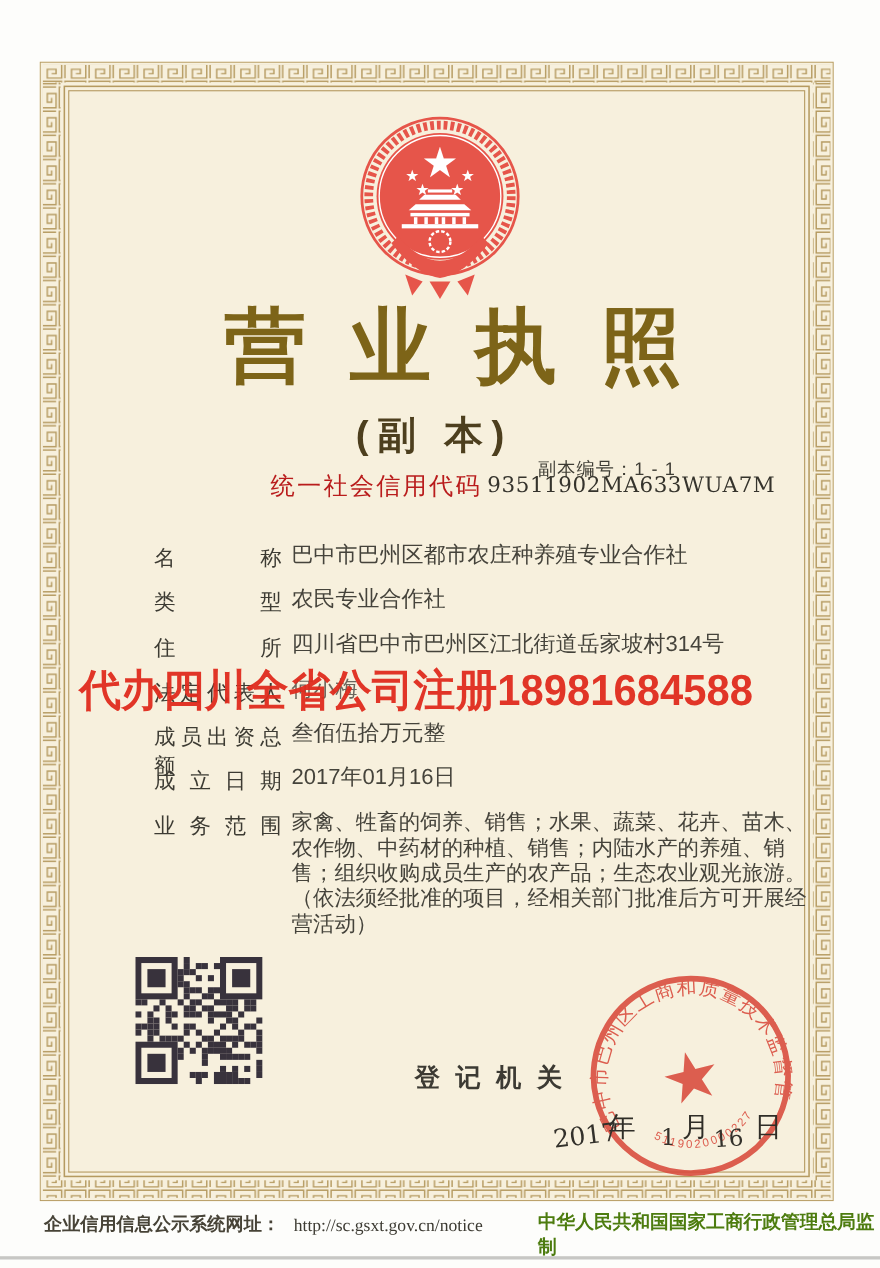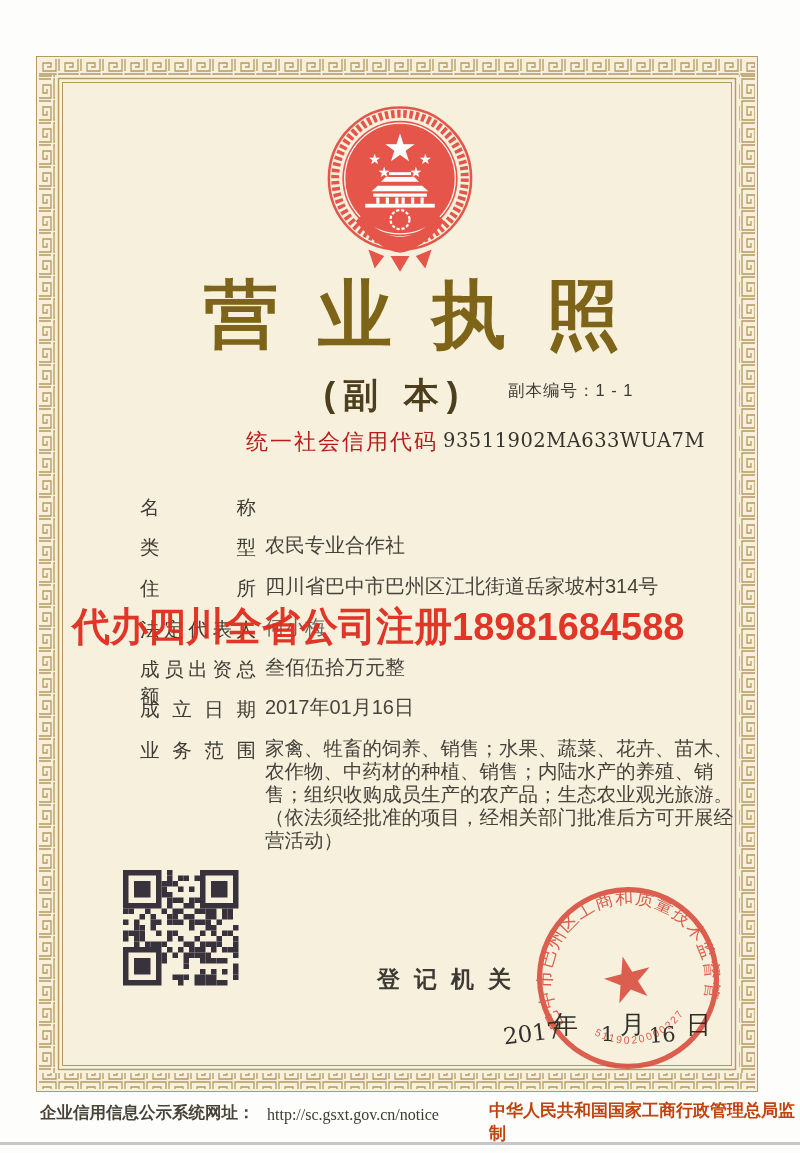--- a/index.html
+++ b/index.html
@@ -15,21 +15,21 @@
   .emblem{left:321px;top:104px;}
   .title{
     left:0;top:266px;width:800px;text-align:center;
     font-size:74px;font-weight:bold;color:#7d6418;
     letter-spacing:40px;margin-left:12px;text-indent:40px;white-space:nowrap;
   }
   .subtitle{
     left:0;top:372px;width:790px;text-align:center;
     font-size:35px;font-weight:bold;color:#4d3f1e;letter-spacing:8px;
   }
-  .copyline{left:489px;top:380px;font-size:16.5px;color:#3e3c34;letter-spacing:1px;margin-left:19px;}
+  .copyline{left:489px;top:416px;font-size:16.5px;color:#3e3c34;letter-spacing:1px;}
   .creditlabel{left:246px;top:427px;font-size:22px;font-weight:normal;color:#b91c1c;letter-spacing:2px;}
   .creditvalue{left:443px;top:429px;font-size:19.5px;color:#35332c;font-family:"DejaVu Serif", serif;letter-spacing:0.5px;}
   .row{position:absolute;left:140px;width:595px;}
   .flabel{
     display:inline-block;width:116px;font-size:19.5px;color:#3d3b33;
     text-align:justify;text-align-last:justify;vertical-align:top;
   }
   .fvalue{
     position:absolute;left:125px;top:0;width:472px;
     font-size:20px;color:#45433b;line-height:23px;
@@ -40,21 +40,21 @@
     white-space:nowrap;transform:scaleY(1.04);opacity:.94;letter-spacing:0;
   }
   .qr{left:123px;top:870px;width:116px;height:116px;}
   .registry{left:377px;top:948px;font-size:23px;font-weight:600;color:#3c3a33;letter-spacing:14px;white-space:nowrap;margin-top:16px;}
   .seal{left:528px;top:878px;width:200px;height:200px;opacity:.88;}
   .seal svg{transform:rotate(-14deg);}
   .dlabel{font-size:25px;color:#2f2d27;top:1008px;}
   .dnum{font-family:"DejaVu Serif", serif;color:#33312b;}
   .footer-label{left:40px;top:1102px;font-size:16.5px;font-weight:600;color:#474337;text-align:right;}
   .footer-url{left:267px;top:1106px;font-size:16px;color:#3c3a32;font-family:Liberation Serif, serif;}
-  .footer-auth{left:489px;top:1099px;font-size:17px;font-weight:600;color:#c2410c;}
+  .footer-auth{left:489px;top:1099px;font-size:17px;font-weight:600;color:#4d7c0f;}
   .scanline{left:0;top:1142px;width:800px;height:3px;background:#9a9a98;opacity:.55;}
 </style>
 </head>
 <body>
 
 <div class="abs paper"></div>
 
 <div class="abs frame">
   <svg width="722" height="1036" xmlns="http://www.w3.org/2000/svg">
     <defs>
@@ -112,20 +112,21 @@
 
 <div class="abs copyline">
   <span>副本编号：</span><span>1 - 1</span>
 </div>
 
 <div class="abs creditlabel">统一社会信用代码</div>
 <div class="abs creditvalue">93511902MA633WUA7M</div>
 
 <div class="row" style="top:494px">
   <span class="flabel">名称</span>
+  <span class="fvalue">巴中市巴州区都市农庄种养殖专业合作社</span>
 </div>
 <div class="row" style="top:534px">
   <span class="flabel">类型</span>
   <span class="fvalue">农民专业合作社</span>
 </div>
 <div class="row" style="top:575px">
   <span class="flabel">住所</span>
   <span class="fvalue">四川省巴中市巴州区江北街道岳家坡村314号</span>
 </div>
 <div class="row" style="top:616px">

